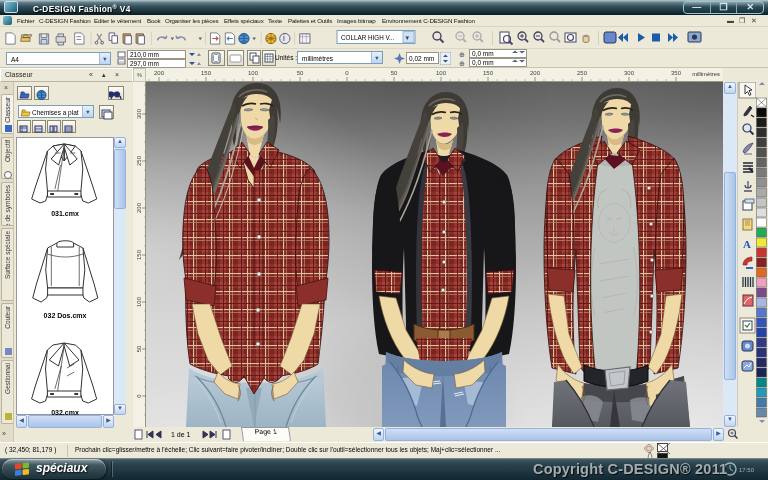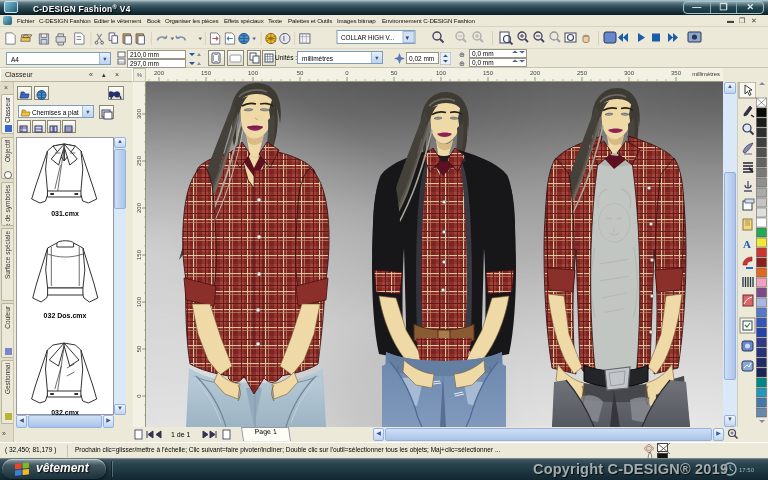--- a/index.html
+++ b/index.html
@@ -911,28 +911,28 @@
   <span style="position:absolute;left:657px;top:0px;width:11px;height:9px;background:#fff;border:1px solid #444;"></span>
   <svg style="position:absolute;left:657px;top:0px;" width="13" height="11">
       <path d="M0,0 L13,11 M13,0 L0,11" stroke="#444" stroke-width="0.8"></path>
     </svg>
   <span style="position:absolute;left:657px;top:10px;width:11px;height:9px;background:#14140e;border:1px solid #444;"></span>
 </div>
 <div class="abs" id="taskbar">
  <div style="position:absolute;left:112px;top:3px;width:1px;height:16px;background:rgba(255,255,255,.25);box-shadow:-1px 0 0 rgba(0,0,0,.4);"></div>
 </div>
 <div class="abs" id="startbtn">
-    <span class="txt">vêtement</span>
+    <span class="txt">spéciaux</span>
  <svg style="position:absolute;left:12px;top:3px;" width="16" height="15" viewBox="0 0 16 15">
   <g transform="skewY(-6)">
         <rect x="1" y="2" width="6.5" height="5.5" rx="1" fill="#e8452c"></rect>
         <rect x="8.5" y="2" width="6.5" height="5.5" rx="1" fill="#7db82a"></rect>
         <rect x="1" y="8.5" width="6.5" height="5.5" rx="1" fill="#3a7fd8"></rect>
         <rect x="8.5" y="8.5" width="6.5" height="5.5" rx="1" fill="#f2b824"></rect>
       </g>
     </svg>
 </div>
 <svg class="abs" style="left:722px;top:462px;" width="44" height="15">
  <circle cx="8" cy="7" r="6" fill="none" stroke="#9ab4ba" stroke-width="1.4"></circle>
  <path d="M8,3 v4 l3,2" stroke="#9ab4ba" stroke-width="1" fill="none"></path>
  <text x="17" y="10" font-size="6" fill="#9ab4ba" font-family="Liberation Sans">17:50</text>
 </svg>
-<div class="abs" id="copyright">Copyright C-DESIGN® 2019</div>
+<div class="abs" id="copyright">Copyright C-DESIGN® 2011</div>
 
 </body></html>

